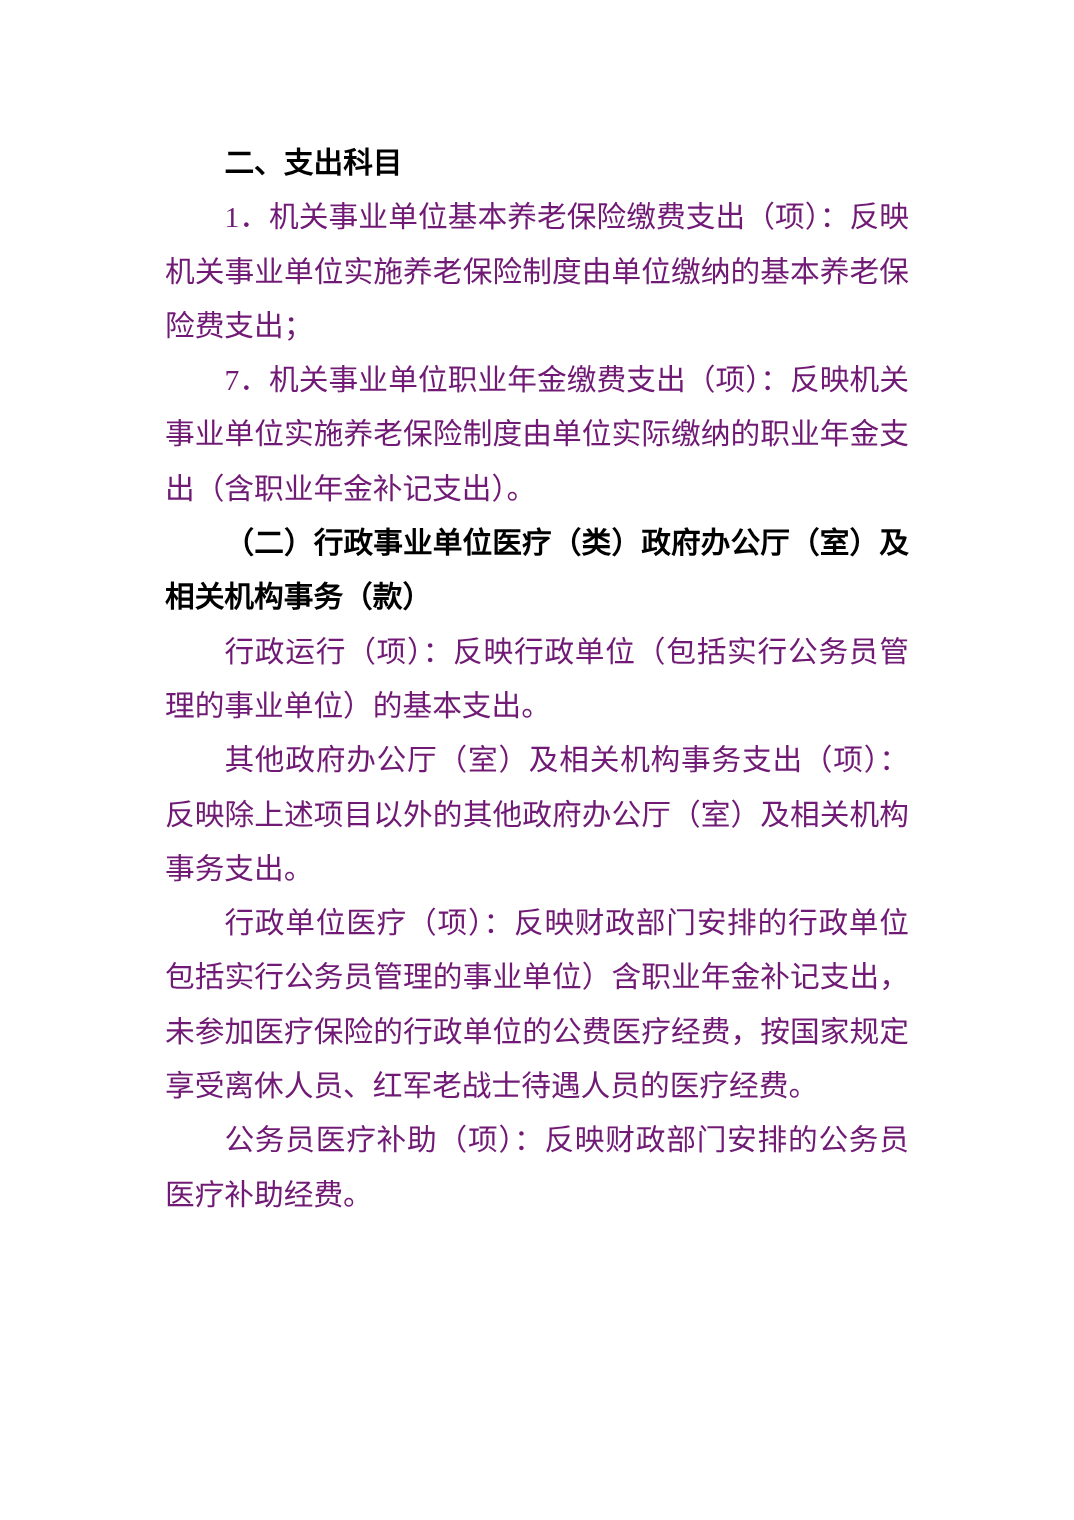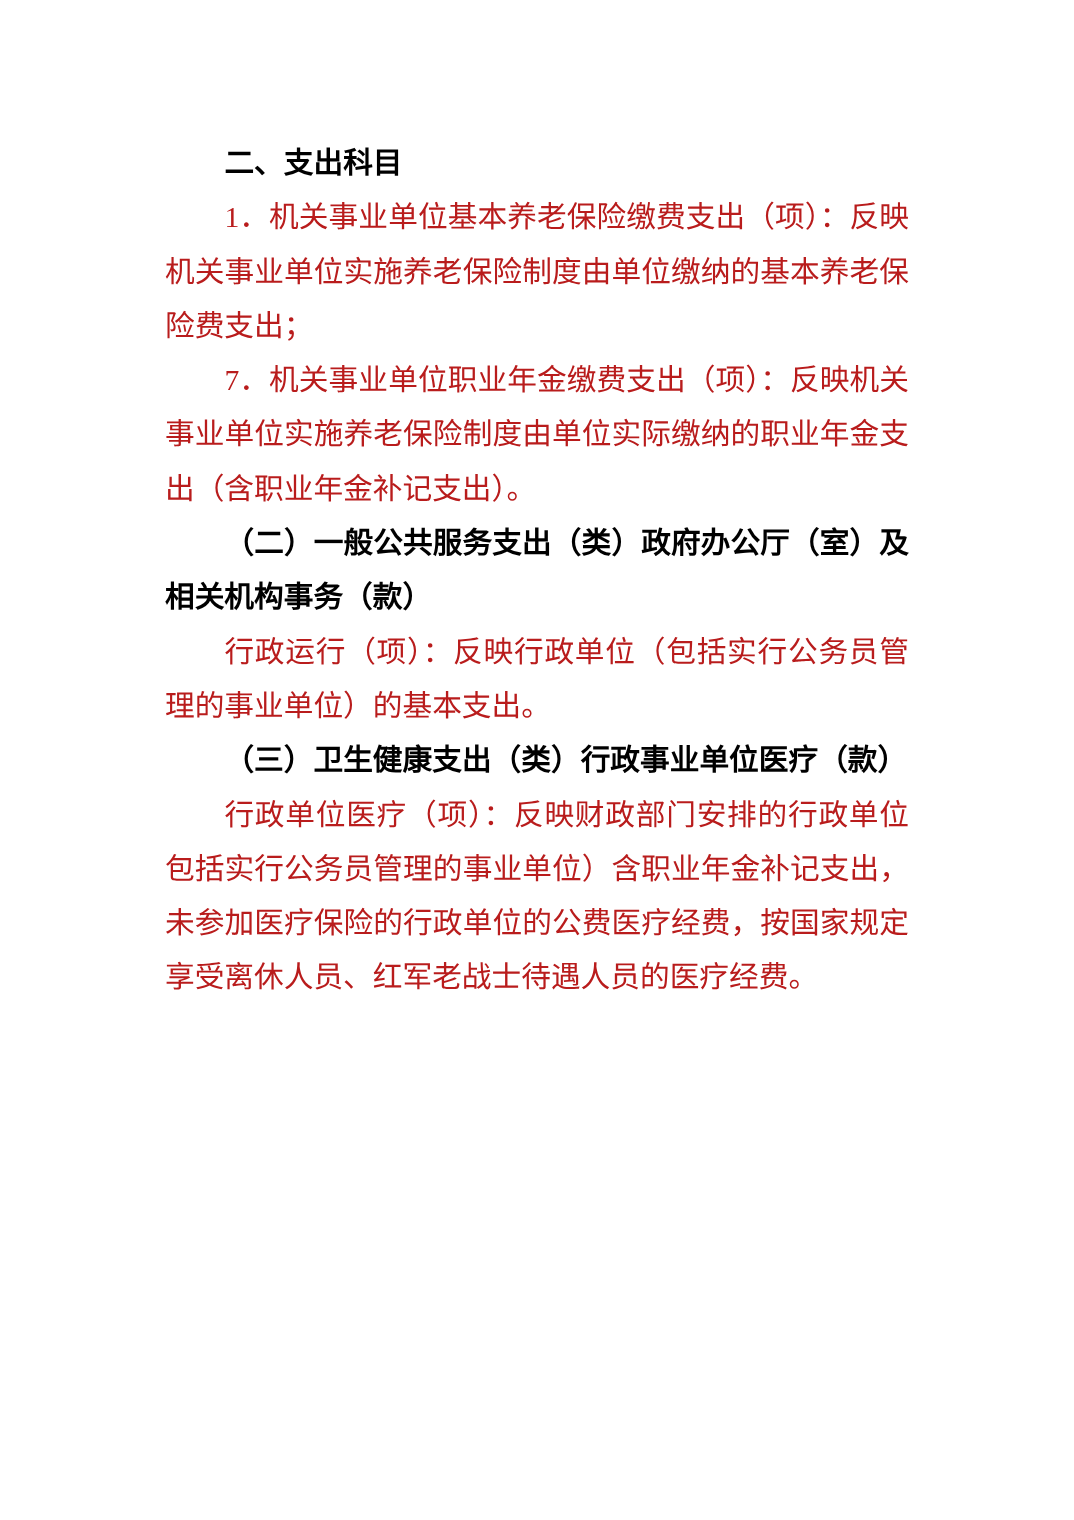--- a/index.html
+++ b/index.html
@@ -21,35 +21,36 @@
     top: 136px;
     width: 744px;
   }
   p.para {
     margin: 0;
     padding: 0;
     font-size: 29.7px;
     line-height: 54.3px;
     text-align: justify;
     text-indent: 2em;
-    color: #b91c1c;
+    color: #701a75;
     letter-spacing: 0;
   }
   p.heading {
     font-family: "Liberation Sans", "DejaVu Sans", sans-serif;
     font-weight: 700;
     color: #000000;
   }
 </style>
 </head>
 <body>
 
 <div class="page">
   <div class="content">
     <p class="para heading">二、支出科目</p>
     <p class="para">1．机关事业单位基本养老保险缴费支出（项）：反映机关事业单位实施养老保险制度由单位缴纳的基本养老保险费支出；</p>
     <p class="para">7．机关事业单位职业年金缴费支出（项）：反映机关事业单位实施养老保险制度由单位实际缴纳的职业年金支出（含职业年金补记支出）。</p>
-    <p class="para heading">（二）一般公共服务支出（类）政府办公厅（室）及相关机构事务（款）</p>
+    <p class="para heading">（二）行政事业单位医疗（类）政府办公厅（室）及相关机构事务（款）</p>
     <p class="para">行政运行（项）：反映行政单位（包括实行公务员管理的事业单位）的基本支出。</p>
-    <p class="para heading">（三）卫生健康支出（类）行政事业单位医疗（款）</p>
+    <p class="para">其他政府办公厅（室）及相关机构事务支出（项）：反映除上述项目以外的其他政府办公厅（室）及相关机构事务支出。</p>
     <p class="para">行政单位医疗（项）：反映财政部门安排的行政单位包括实行公务员管理的事业单位）含职业年金补记支出，未参加医疗保险的行政单位的公费医疗经费，按国家规定享受离休人员、红军老战士待遇人员的医疗经费。</p>
+    <p class="para">公务员医疗补助（项）：反映财政部门安排的公务员医疗补助经费。</p>
   </div>
 </div>
 
 </body></html>

